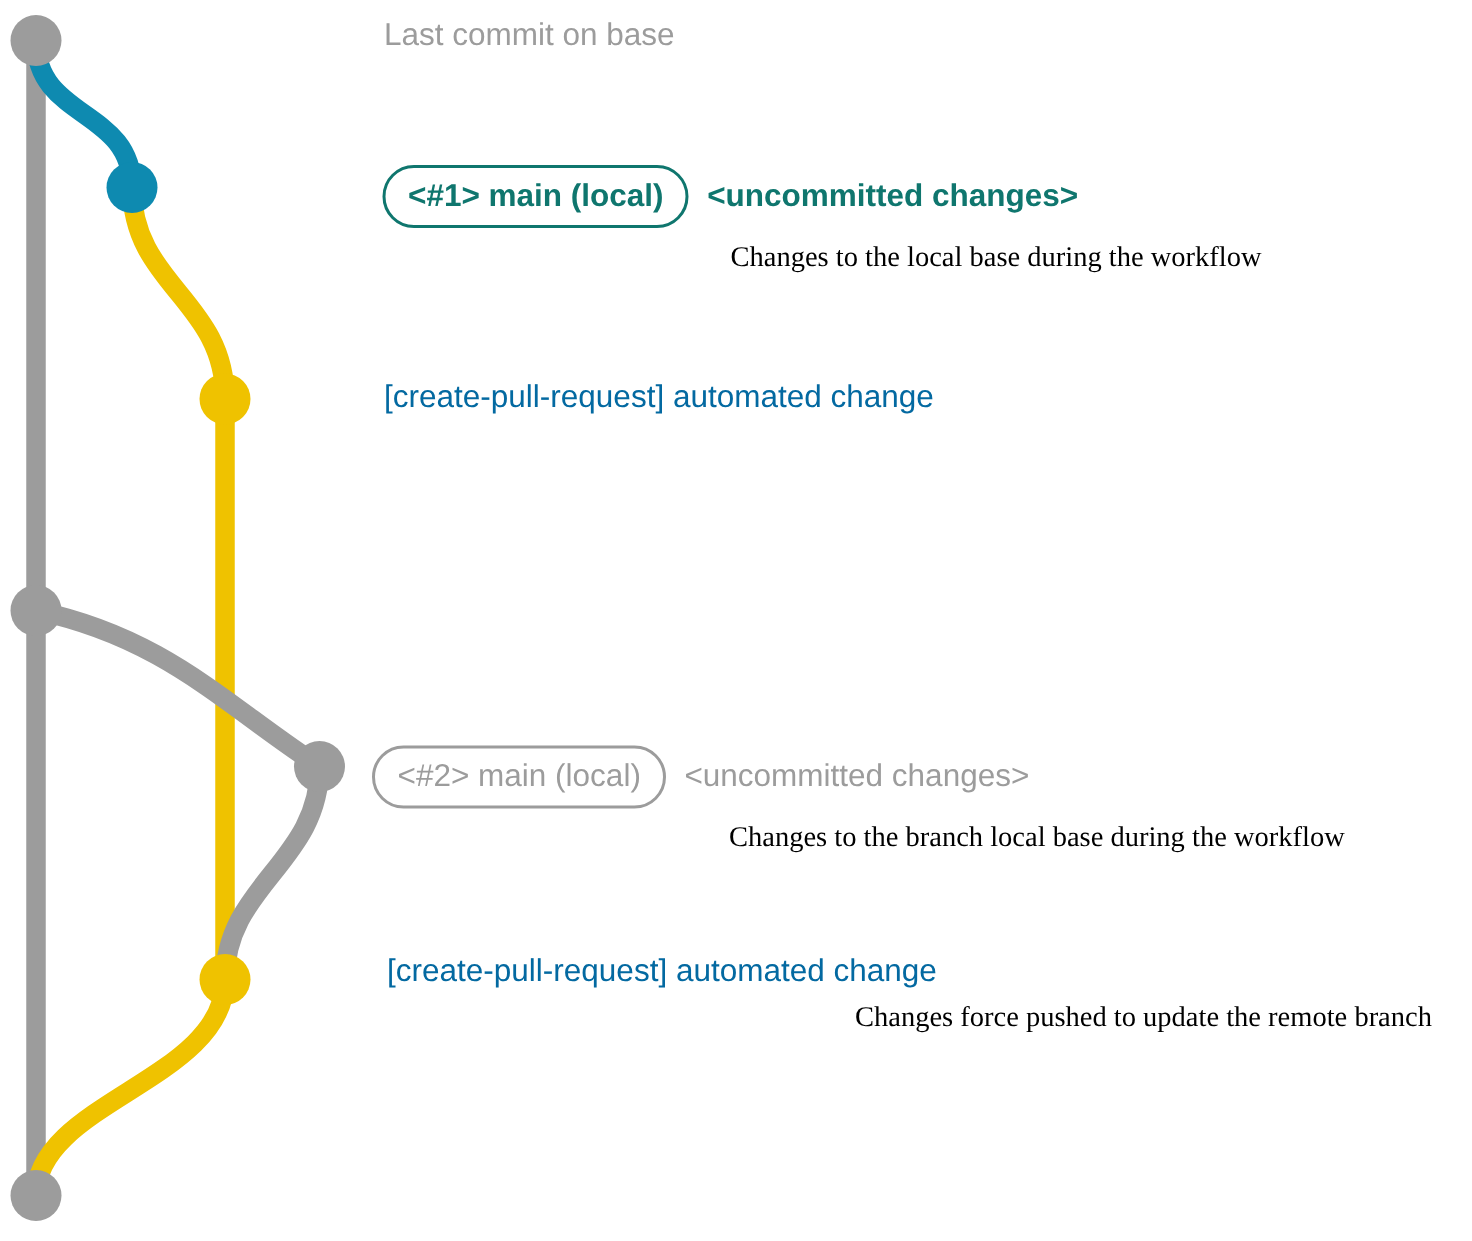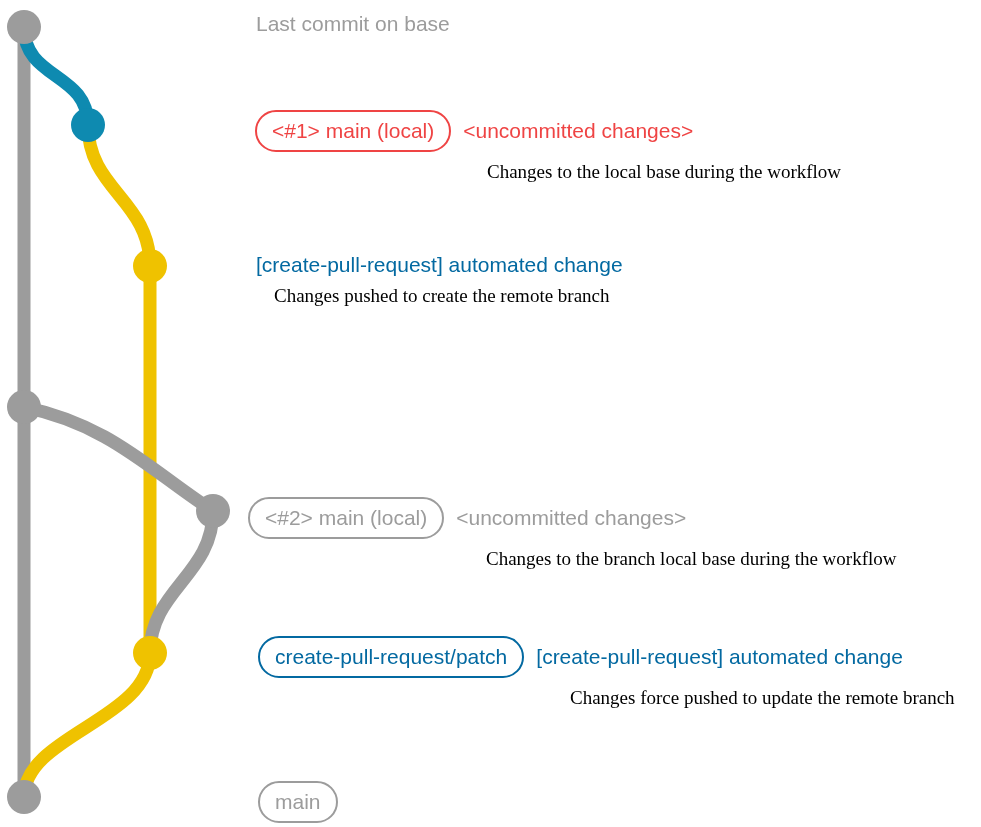--- a/index.html
+++ b/index.html
@@ -66,21 +66,21 @@
     color: #000000;
     line-height: 1.2;
     white-space: nowrap;
     margin-top: 9px;
   }
   .indent-1 { margin-left: 18px; }
   .indent-2 { margin-left: 232px; }
   .indent-3 { margin-left: 312px; }
   .indent-4 { margin-left: 238px; }
 
-  .c-blue   { color: #ef4444; }
+  .c-blue   { color: #0f766e; font-weight: bold; }
   .c-yellow { color: #0369a1; }
   .c-gray   { color: #9c9c9c; }
 
   .plain-label {
     font-family: "Liberation Sans", sans-serif;
     font-size: 21px;
     white-space: nowrap;
   }
 </style>
 </head>
@@ -129,46 +129,43 @@
       </div>
       <div class="body-text indent-2">Changes to the local base during the workflow</div>
     </div>
   </div>
 
   <div class="row" style="left:256px; top:253px;">
     <div class="row-inner">
       <div class="headline">
         <span class="subject c-yellow">[create-pull-request] automated change</span>
       </div>
-      <div class="body-text indent-1">Changes pushed to create the remote branch</div>
     </div>
   </div>
 
 
   <div class="row" style="left:248px; top:497px;">
     <div class="row-inner">
       <div class="headline">
         <span class="pill c-gray">&lt;#2&gt; main (local)</span>
         <span class="subject c-gray">&lt;uncommitted changes&gt;</span>
       </div>
       <div class="body-text indent-4">Changes to the branch local base during the workflow</div>
     </div>
   </div>
 
   <div class="row" style="left:258px; top:636px;">
     <div class="row-inner">
       <div class="headline">
-        <span class="pill c-yellow">create-pull-request/patch</span>
         <span class="subject c-yellow">[create-pull-request] automated change</span>
       </div>
       <div class="body-text indent-3">Changes force pushed to update the remote branch</div>
     </div>
   </div>
 
   <div class="row" style="left:258px; top:781px;">
     <div class="row-inner">
       <div class="headline">
-        <span class="pill c-gray">main</span>
       </div>
     </div>
   </div>
 
 </div>
 
 </body></html>

